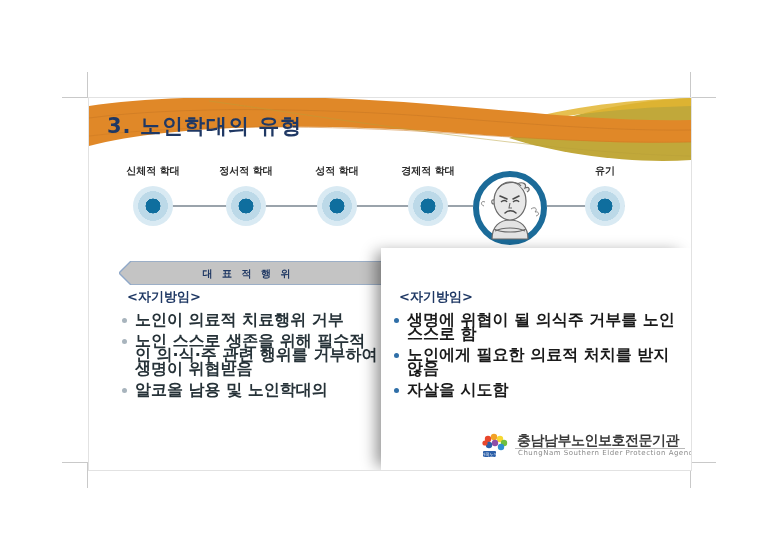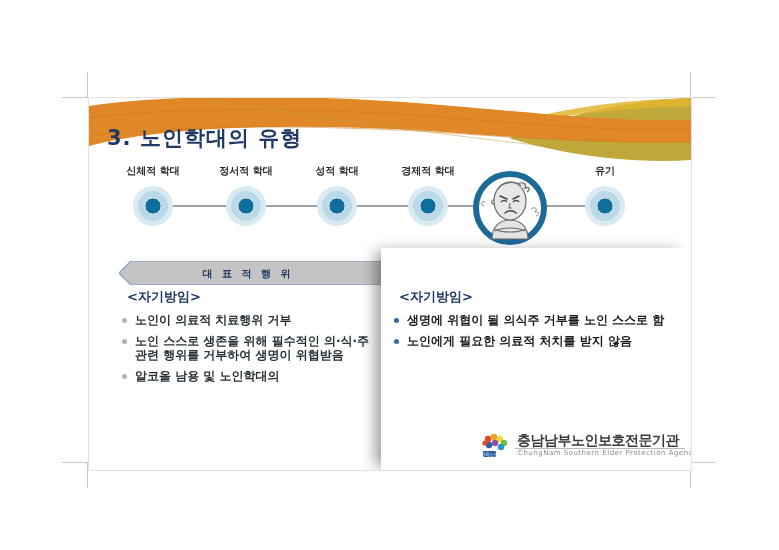--- a/index.html
+++ b/index.html
@@ -70,21 +70,20 @@
   }
 
   .slide-title {
     position: absolute;
     left: 18px; top: 14px;
     font-size: 21px;
     font-weight: bold;
     color: #1f3864;
     letter-spacing: 1px;
     white-space: nowrap;
-    margin-top: 12px;
   }
 
   
   .timeline-line {
     position: absolute;
     left: 64px; top: 107px;
     width: 472px; height: 2px;
     background: #9aa3ab;
   }
   .tl-node {
@@ -184,21 +183,21 @@
 
   ul.bullets {
     list-style: none;
     margin: 0;
     padding: 0;
   }
   ul.bullets li {
     position: relative;
     padding-left: 16px;
     margin-bottom: 7px;
-    font-size: 12px;
+    font-size: 16px;
     font-weight: bold;
     color: #1a1a1a;
     line-height: 14px;
   }
   ul.bullets li::before {
     content: "";
     position: absolute;
     left: 3px; top: 5px;
     width: 5px; height: 5px;
     border-radius: 50%;
@@ -349,20 +348,21 @@
         <li>알코올 남용 및 노인학대의</li>
       </ul>
     </div>
 
     <div class="panel-right">
       <div class="panel-right-inner">
         <div class="sec-head">&lt;자기방임&gt;</div>
         <ul class="bullets">
           <li>생명에 위협이 될 의식주 거부를 노인 스스로 함</li>
           <li>노인에게 필요한 의료적 처치를 받지 않음</li>
+          <li>자살을 시도함</li>
         </ul>
       </div>
     </div>
 
     <div class="footer-logo">
       <svg class="logo-mark" viewBox="0 0 34 26">
         <circle cx="9" cy="6" r="3.2" fill="#e8472c"></circle>
         <circle cx="15" cy="4" r="3.2" fill="#f2a126"></circle>
         <circle cx="21" cy="6" r="3.2" fill="#f6d832"></circle>
         <circle cx="25" cy="10" r="3.2" fill="#6fbf3f"></circle>

